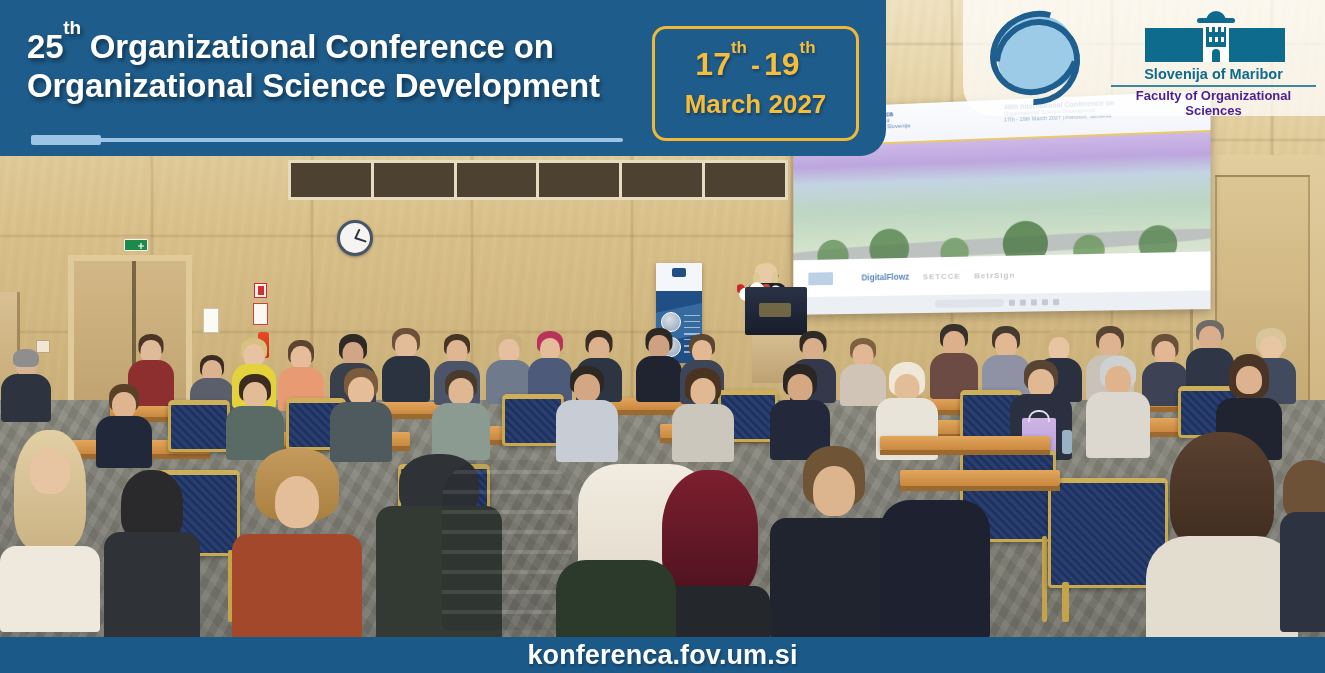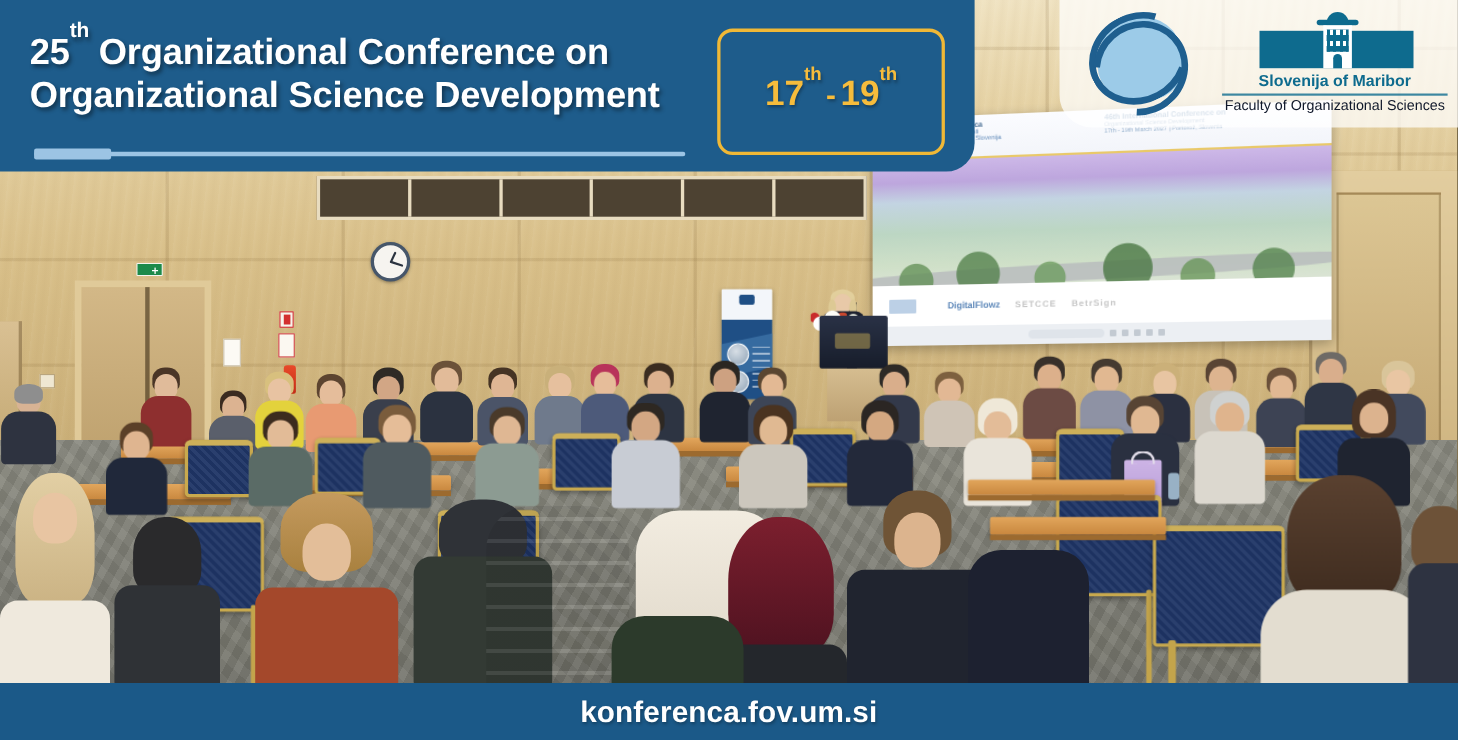--- a/index.html
+++ b/index.html
@@ -428,38 +428,38 @@
   .um-name{
     position:absolute; left:0; top:60px; width:205px; text-align:center;
     color:#0e6b8e; font-size:14.5px; font-weight:600;
   }
   .um-div{
     position:absolute; left:0; top:79px; width:205px; height:1.6px;
     background:#0e6b8e; opacity:.8;
   }
   .um-fac{
     position:absolute; left:0; top:82px; width:205px; text-align:center;
-    color:#0f172a; font-size:13px; font-weight:400;
+    color:#4c1d95; font-size:13px; font-weight:700;
   }
   .fov-tri{
     position:absolute; left:11px; top:6px; width:78px; height:76px;
     background:#9ccbe8;
     clip-path: path("");
     border-radius:44% 44% 48% 48% / 52% 52% 40% 40%;
   }
   .fov-ring{
     position:absolute; border:6px solid #1f5f8f; border-radius:50%;
     border-right-color:transparent;
   }
   .fov-ring.r1{ left:2px;  top:2px;  width:92px; height:82px; transform:rotate(-28deg); }
   .fov-ring.r2{ left:6px;  top:10px; width:88px; height:84px; transform:rotate(138deg); }
 
   
   #footer-bar{
-    position:absolute; left:0; bottom:0; width:1325px; height:52px;
+    position:absolute; left:0; bottom:0; width:1325px; height:36px;
     background:#1b5988; z-index:20;
     display:flex; align-items:center; justify-content:center;
   }
   #footer-url{
     color:#ffffff; font-size:27px; font-weight:700; letter-spacing:.1px;
     text-shadow:1px 2px 3px rgba(0,0,0,.3);
   }
 </style>
 </head>
 <body>
@@ -835,20 +835,21 @@
       </div>
       <div class="title-line">Organizational Science Development</div>
     </div>
     <div id="title-rule"></div>
   </div>
 
   <div id="date-box">
     <div class="date-row">
       <span>17</span><sup>th</sup><span class="dash">-</span><span>19</span><sup>th</sup>
     </div>
+    <div class="date-month">March 2027</div>
   </div>
 
   <div id="logo-panel">
 
     <div id="logo-fov">
       <div class="fov-tri"></div>
       <div class="fov-ring r1"></div>
       <div class="fov-ring r2"></div>
     </div>
 

